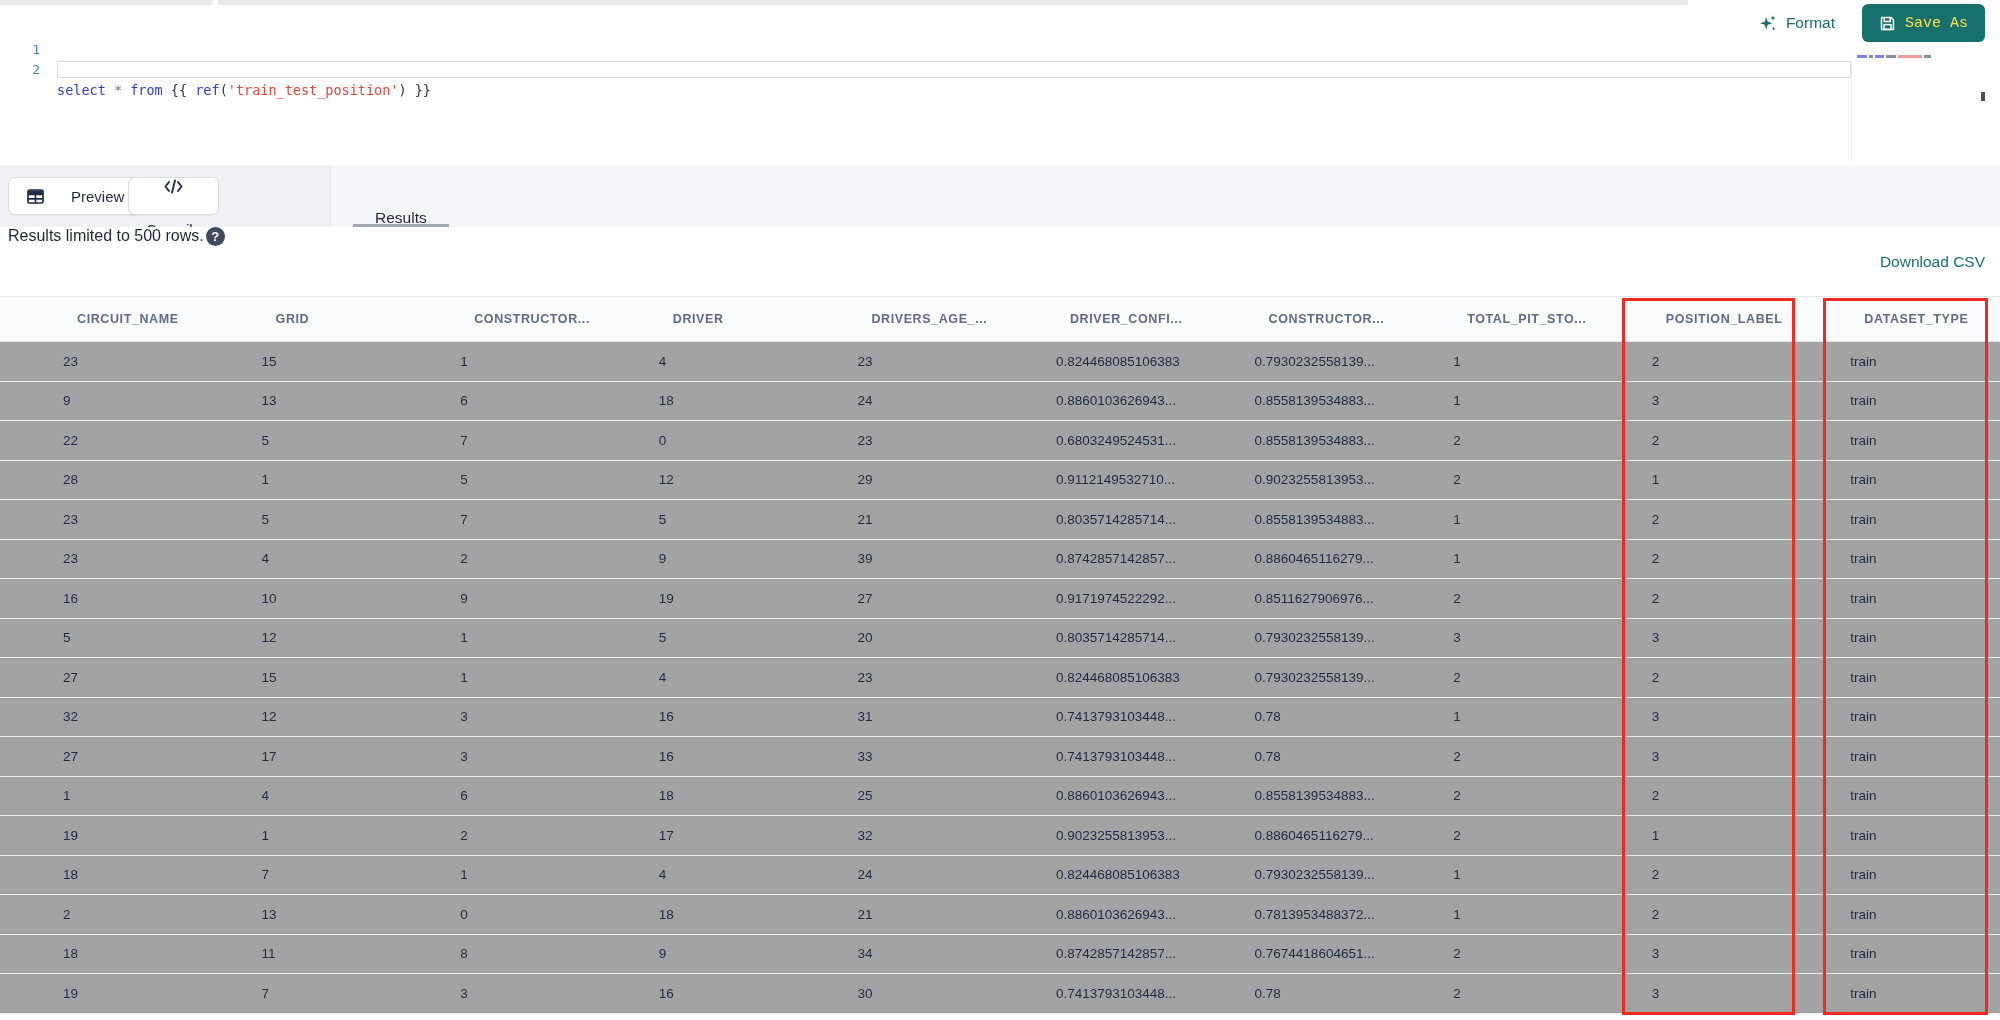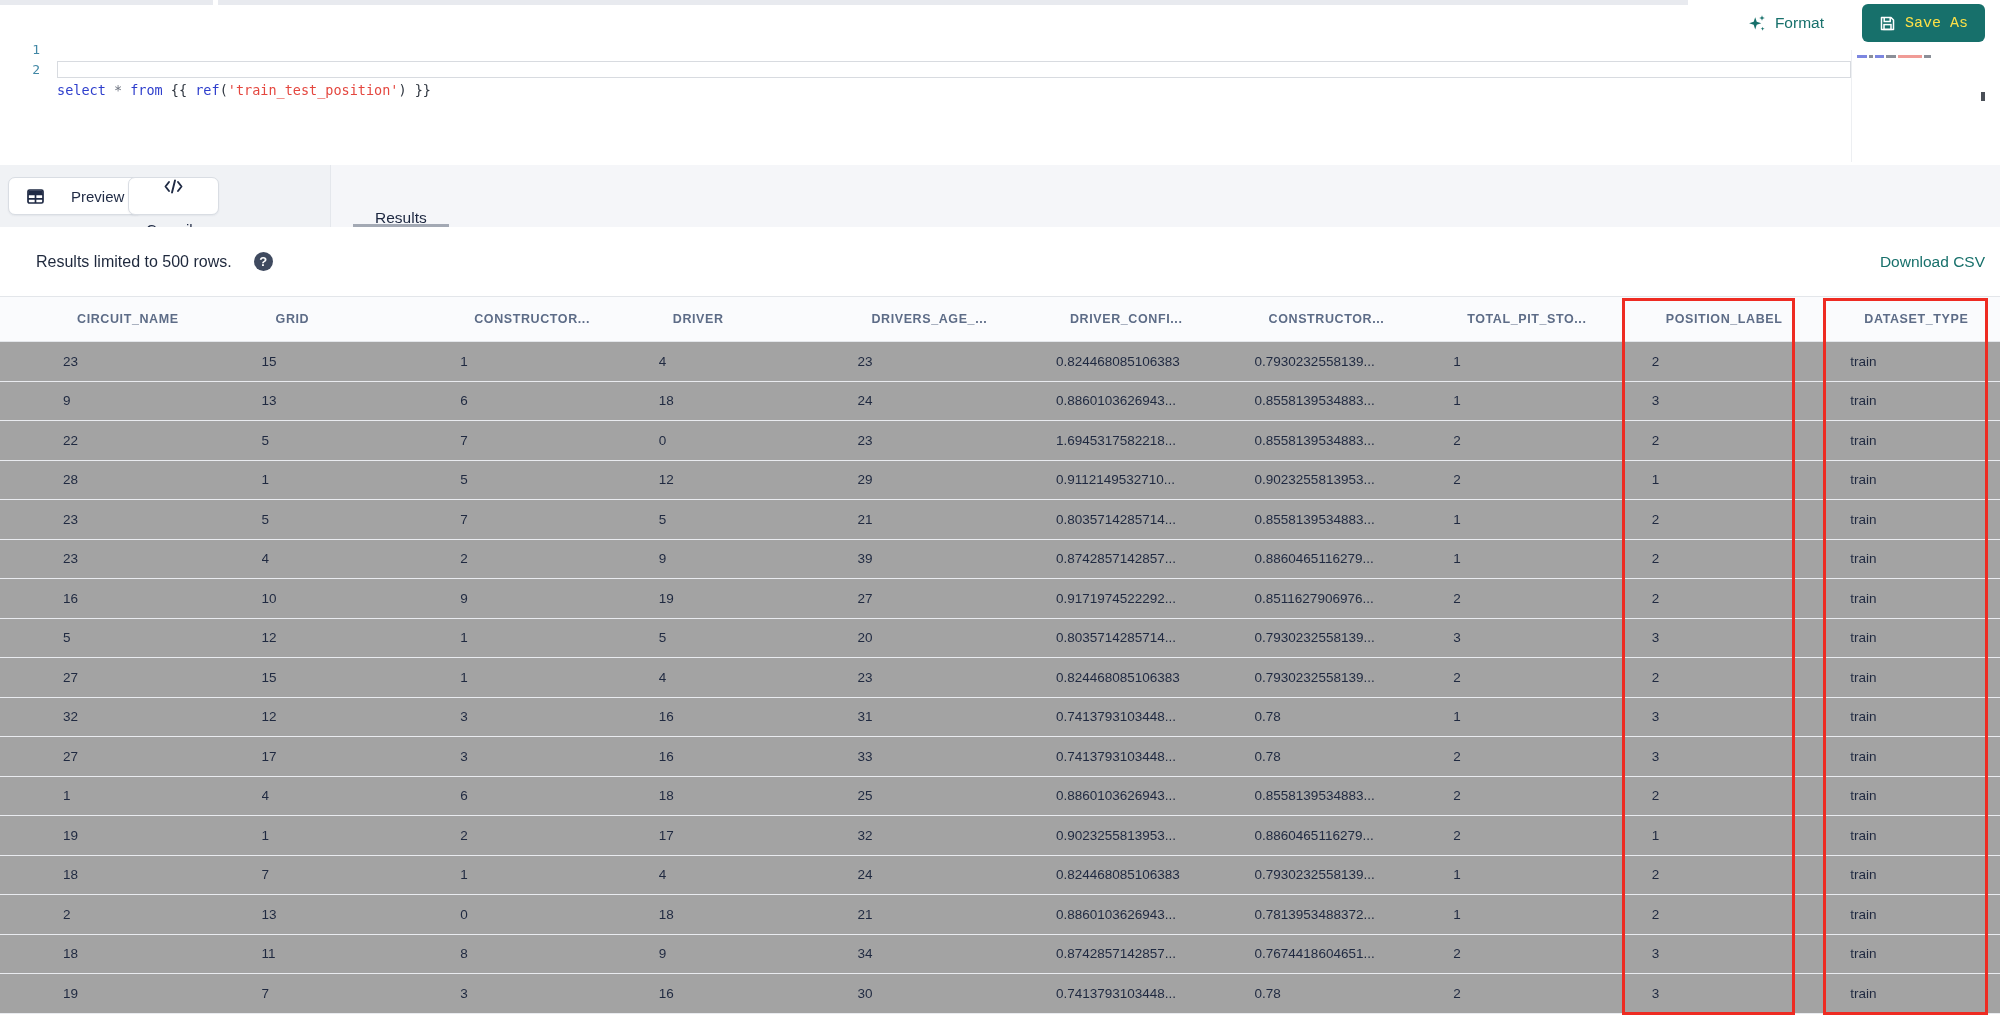--- a/index.html
+++ b/index.html
@@ -4,21 +4,21 @@
 <style>
   html,body{margin:0;padding:0;background:#fff;}
   .app{position:relative;width:2000px;height:1020px;background:#fff;overflow:hidden;
        font-family:"Liberation Sans",sans-serif;color:#1f2940;}
 
   
   .top-strip{position:absolute;left:0;top:0;width:1688px;height:5px;background:#e8eaef;}
   .top-strip .gap{position:absolute;left:213px;top:0;width:5px;height:5px;background:#fff;}
 
   
-  .editor-actions{position:absolute;top:4px;right:15px;display:flex;align-items:center;gap:32px;}
+  .editor-actions{position:absolute;top:4px;right:15px;display:flex;align-items:center;gap:21px;}
   .format-btn{display:flex;align-items:center;gap:9px;background:none;border:none;cursor:pointer;
       color:#17706b;font-size:15.5px;font-family:inherit;}
   .saveas-btn{display:flex;align-items:center;gap:9px;background:#17706b;border:none;cursor:pointer;
       color:#fde047;font-size:15px;font-family:Liberation Mono, monospace;border-radius:6px;height:38px;padding:0 17px;}
 
   
   .code-gutter{position:absolute;top:40px;left:0;width:40px;text-align:right;color:#4187a5;
       font-family:"DejaVu Sans Mono",monospace;font-size:13px;line-height:20px;}
   .code-lines{position:absolute;top:40px;left:57px;font-family:"DejaVu Sans Mono",monospace;
       font-size:13.5px;line-height:20px;white-space:pre;}
@@ -47,21 +47,21 @@
       font-size:15px;color:#1f2a44;font-family:inherit;box-shadow:0 1px 2px rgba(20,30,60,.06);}
   .preview-btn{left:8px;}
   .compile-btn{left:128px;flex-direction:column;}
   .tabs{position:absolute;left:18px;top:0;height:62px;display:flex;}
   .tab{position:relative;height:62px;display:flex;align-items:flex-end;padding:0 26px;
       font-size:15.5px;color:#1c2740;cursor:pointer;}
   .tab.active::after{content:"";position:absolute;left:4px;right:4px;bottom:0;height:3px;background:#a3a9b4;}
 
   
   .results-info{position:absolute;top:227px;left:0;width:2000px;height:69px;background:#fff;}
-  .results-info-left{position:absolute;left:8px;top:0;height:100%;display:flex;align-items:center;gap:22px;margin-left:28px;}
+  .results-info-left{position:absolute;left:8px;top:0;height:100%;display:flex;gap:2px;}
   .results-info-text{font-size:16px;color:#1e283c;}
   .help-icon{width:19px;height:19px;border-radius:50%;background:#3f4a5f;color:#fff;font-size:13px;
       font-weight:bold;display:inline-flex;align-items:center;justify-content:center;cursor:pointer;}
   .download-csv{position:absolute;right:15px;top:0;height:100%;display:flex;align-items:center;
       color:#17706b;font-size:15.5px;cursor:pointer;text-decoration:none;}
 
   
   .table-header{position:absolute;top:296px;left:0;width:2000px;height:46px;background:#fafbfd;
       border-top:1px solid #e3e6ea;border-bottom:1px solid #e3e6ea;display:grid;
       grid-template-columns:repeat(10,198.6px);padding-left:77px;box-sizing:border-box;align-items:center;}
@@ -203,21 +203,21 @@
         <div class="td">1</div>
         <div class="td">3</div>
         <div class="td">train</div>
       </div>
       <div class="tr">
         <div class="td">22</div>
         <div class="td">5</div>
         <div class="td">7</div>
         <div class="td">0</div>
         <div class="td">23</div>
-        <div class="td">1.6945317582218...</div>
+        <div class="td">0.6803249524531...</div>
         <div class="td">0.8558139534883...</div>
         <div class="td">2</div>
         <div class="td">2</div>
         <div class="td">train</div>
       </div>
       <div class="tr">
         <div class="td">28</div>
         <div class="td">1</div>
         <div class="td">5</div>
         <div class="td">12</div>

